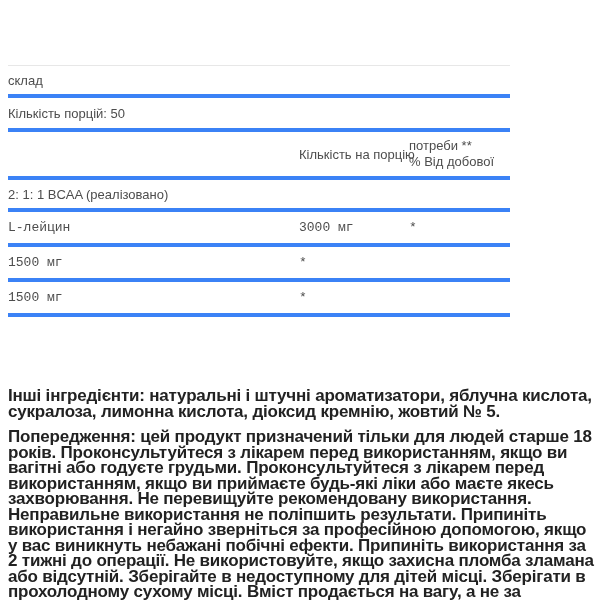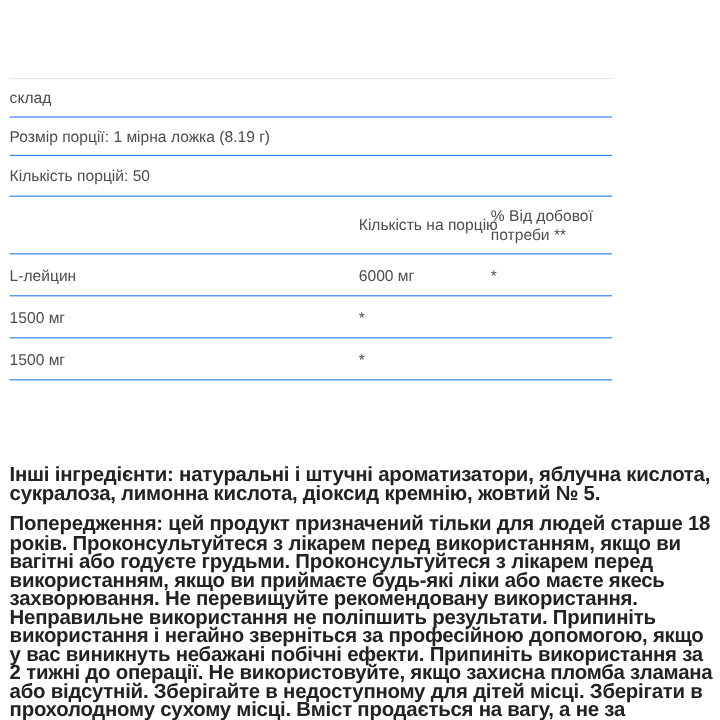--- a/index.html
+++ b/index.html
@@ -22,27 +22,27 @@
     top: 65px;
     width: 502px;
     border-top: 1px solid #e7e7e7;
     color: #4d4d4d;
     font-size: 13px;
   }
   .frow {
     display: grid;
     grid-template-columns: 291px 110px 1fr;
     align-items: center;
-    border-bottom: 1px solid #3b82f6;
+    border-bottom: 4px solid #3b82f6;
     box-sizing: border-box;
   }
   .frow .cell { white-space: nowrap; }
   .h32 { height: 32px; }
   .h34 { height: 34px; }
-  .h35 { height: 35px; }
+  .h35 { height: 35px; font-family: Liberation Mono, monospace; }
   .h48 { height: 48px; }
   .span-all { grid-column: 1 / 4; }
   .dv-header span { display: block; line-height: 16px; }
   
   .details {
     position: absolute;
     left: 8px;
     top: 388px;
     width: 588px;
     color: #222222;
@@ -59,41 +59,41 @@
 <body>
 
 <div class="page">
 
   <section class="facts">
 
     <div class="frow h32">
       <div class="cell span-all">склад</div>
     </div>
 
-    <div class="frow h32">
-      <div class="cell span-all">Розмір порції: 1 мірна ложка (8.19 г)</div>
-    </div>
 
     <div class="frow h34">
       <div class="cell span-all">Кількість порцій: 50</div>
     </div>
 
     <div class="frow h48">
       <div class="cell"></div>
       <div class="cell">Кількість на порцію</div>
       <div class="cell dv-header">
+        <span>потреби **</span>
         <span>% Від добової</span>
-        <span>потреби **</span>
       </div>
     </div>
 
+    <div class="frow h32">
+      <div class="cell span-all">2: 1: 1 BCAA (реалізовано)</div>
+    </div>
 
     <div class="frow h35">
       <div class="cell">L-лейцин</div>
-      <div class="cell">6000 мг</div>
+      <div class="cell">3000 мг</div>
       <div class="cell">*</div>
     </div>
 
     <div class="frow h35">
       <div class="cell">1500 мг</div>
       <div class="cell">*</div>
     </div>
 
     <div class="frow h35">
       <div class="cell">1500 мг</div>

